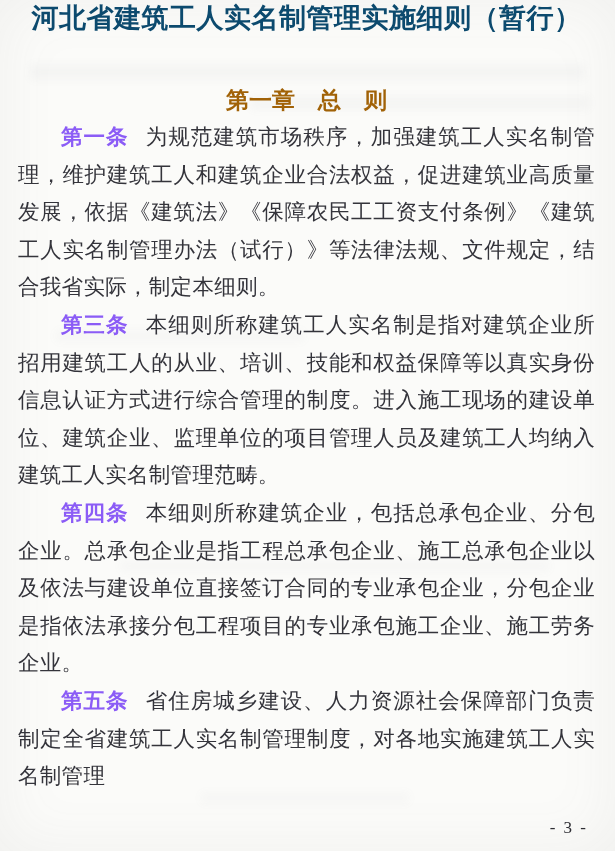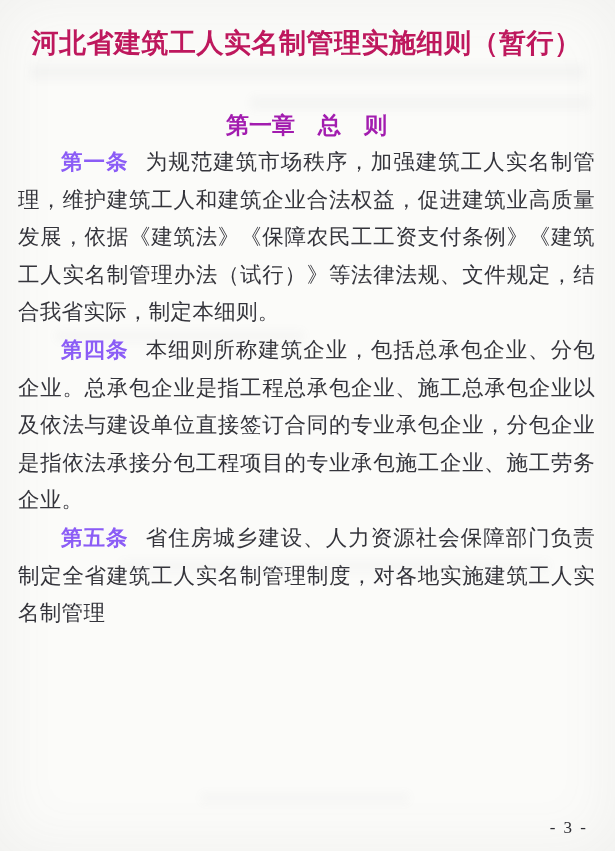--- a/index.html
+++ b/index.html
@@ -16,36 +16,35 @@
     overflow: hidden;
     font-family: "Liberation Serif", serif;
     box-shadow: inset 0 0 60px rgba(120,120,115,0.08);
   }
   .content {
     position: relative;
     padding: 0 20px 0 18px;
   }
   .doc-title {
     margin: 0;
-    padding-top: 25px;
     font-size: 27px;
     line-height: 36px;
     font-weight: bold;
     text-align: center;
     letter-spacing: 0.5px;
-    color: #be185d;
+    color: #0c4a6e;
     font-family: "Liberation Serif", serif;
   }
   .chapter-heading {
     margin: 49px 0 0 0;
     font-size: 23px;
     line-height: 30px;
     font-weight: bold;
     text-align: center;
-    color: #a21caf;
+    color: #a16207;
     font-family: "Liberation Sans", sans-serif;
   }
   .body-block {
     margin-top: 4px;
   }
   .para {
     margin: 0;
     font-size: 21.5px;
     line-height: 37.6px;
     color: #34343b;
@@ -97,20 +96,21 @@
 
     <h1 class="doc-title">河北省建筑工人实名制管理实施细则（暂行）</h1>
 
     <h2 class="chapter-heading">第一章　总　则</h2>
 
     <div class="body-block">
 
       <p class="para"><span class="artnum">第一条</span><span>为规范建筑市场秩序，加强建筑工人实名制管理，维护建筑工人和建筑企业合法权益，促进建筑业高质量发展，依据《建筑法》《保障农民工工资支付条例》《建筑工人实名制管理办法（试行）》等法律法规、文件规定，结合我省实际，制定本细则。</span></p>
 
 
+      <p class="para"><span class="artnum">第三条</span><span>本细则所称建筑工人实名制是指对建筑企业所招用建筑工人的从业、培训、技能和权益保障等以真实身份信息认证方式进行综合管理的制度。进入施工现场的建设单位、建筑企业、监理单位的项目管理人员及建筑工人均纳入建筑工人实名制管理范畴。</span></p>
 
       <p class="para"><span class="artnum">第四条</span><span>本细则所称建筑企业，包括总承包企业、分包企业。总承包企业是指工程总承包企业、施工总承包企业以及依法与建设单位直接签订合同的专业承包企业，分包企业是指依法承接分包工程项目的专业承包施工企业、施工劳务企业。</span></p>
 
       <p class="para"><span class="artnum">第五条</span><span>省住房城乡建设、人力资源社会保障部门负责制定全省建筑工人实名制管理制度，对各地实施建筑工人实名制管理</span></p>
 
     </div>
   </div>
 
   <div class="pagenum">- 3 -</div>
 

